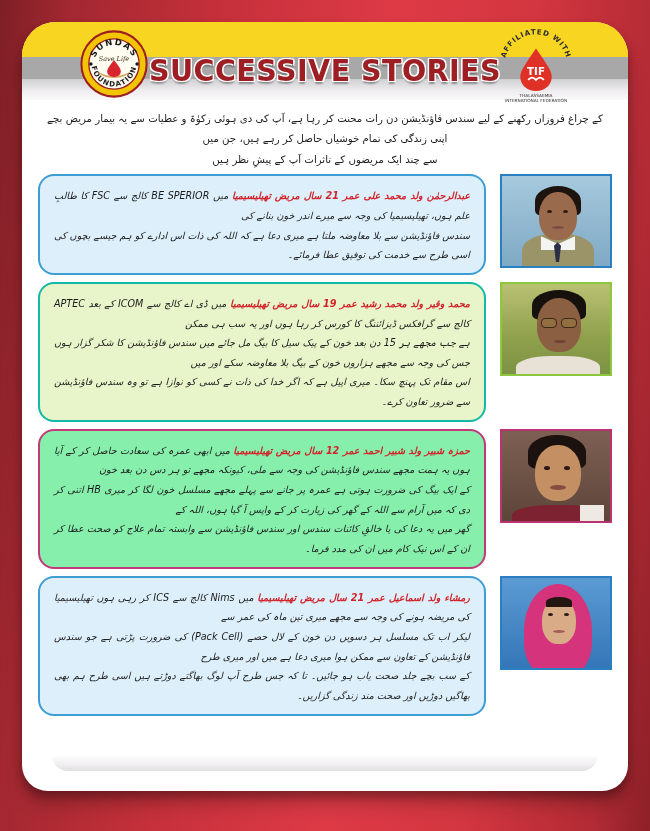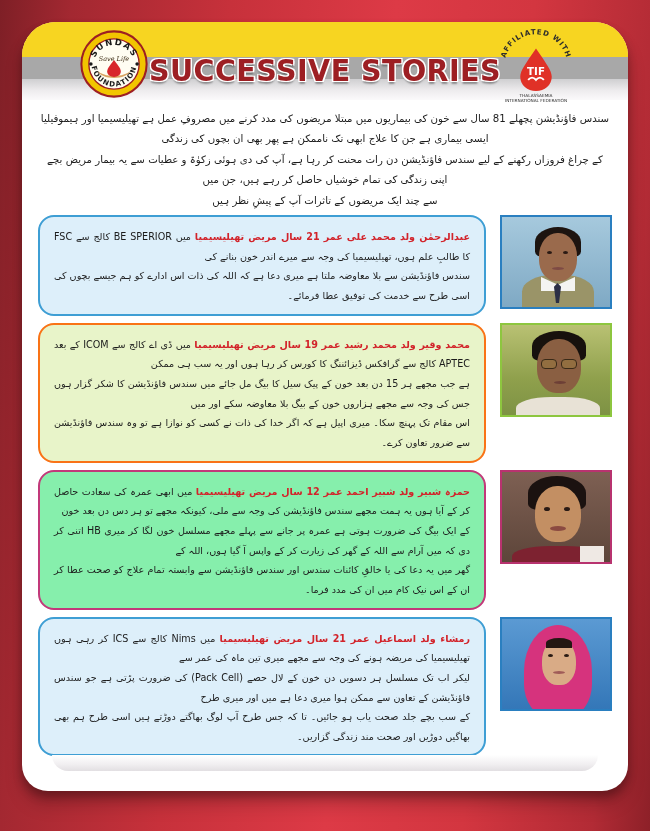--- a/index.html
+++ b/index.html
@@ -95,21 +95,21 @@
     text-align:justify;
     color:#1b1b1b;
   }
   .intro .urdu{
     font-size:10.2px;
     line-height:2.0;
     text-align:center;
   }
 
   
-  .stories{ padding:0 16px; }
+  .stories{ padding:0 16px;font-style:italic; }
   .story{
     position:relative;
     margin-bottom:7px;
     min-height:96px;
     padding-right:126px;
   }
   .bubble{
     border-radius:16px;
     padding:10px 14px 8px 14px;
     min-height:88px;
@@ -127,21 +127,21 @@
     width:112px; height:94px;
     border-width:2px; border-style:solid;
     overflow:hidden;
   }
   .photo-inner{ position:absolute; inset:0; overflow:hidden; }
 
   
   .t-blue .bubble{ background:#ddeffa; border:2px solid #3e9ed4; }
   .t-blue .photo{ border-color:#2a7fc0; }
   
-  .t-green .bubble{ background:#e8f4c9; border:2px solid #f97316;justify-content:center; }
+  .t-green .bubble{ background:#e8f4c9; border:2px solid #14b8a6;justify-content:center; }
   .t-green .photo{ border-color:#8dc63f; }
   
   .t-pink .bubble{ background:#86efac; border:2px solid #c2397a; }
   .t-pink .photo{ border-color:#b8336f; }
 
   
   .ph-bg{ position:absolute; inset:0; }
   .ph-head{
     position:absolute; border-radius:48% 48% 44% 44%;
   }
@@ -197,21 +197,20 @@
         <path d="M50,26 C63,45 70,54 70,62 C70,73 61,80 50,80 C39,80 30,73 30,62 C30,54 37,45 50,26 Z" fill="#e03127"></path>
         <text x="50" y="60" font-family="DejaVu Sans, sans-serif" font-size="13" font-weight="bold" fill="#ffffff" text-anchor="middle">TIF</text>
         <path d="M40,66 q5,-6 10,0 q5,-6 10,0" stroke="#ffffff" stroke-width="2.4" fill="none"></path>
         <text x="50" y="88" font-family="DejaVu Sans, sans-serif" font-size="5.4" fill="#2c2c2c" text-anchor="middle">THALASSAEMIA</text>
         <text x="50" y="94" font-family="DejaVu Sans, sans-serif" font-size="5.4" fill="#2c2c2c" text-anchor="middle">INTERNATIONAL FEDERATION</text>
       </svg>
     </div>
   </div>
 
   <div class="intro">
-    <div class="urdu">سندس فاؤنڈیشن پچھلے 18 سال سے خون کی بیماریوں میں مبتلا مریضوں کی مدد کرنے میں مصروفِ عمل ہے تھیلیسیمیا اور ہیموفیلیا ایسی بیماری ہے جن کا علاج ابھی تک ناممکن ہے پھر بھی ان بچوں کی زندگی</div>
     <div class="urdu">کے چراغ فروزاں رکھنے کے لیے سندس فاؤنڈیشن دن رات محنت کر رہا ہے، آپ کی دی ہوئی زکوٰۃ و عطیات سے یہ بیمار مریض بچے اپنی زندگی کی تمام خوشیاں حاصل کر رہے ہیں، جن میں</div>
     <div class="urdu">سے چند ایک مریضوں کے تاثرات آپ کے پیشِ نظر ہیں</div>
   </div>
 
   <div class="stories">
 
     <div class="story t-blue">
       <div class="bubble">
         <div class="urdu">
           <div><span class="nm">عبدالرحمٰن ولد محمد علی عمر 21 سال مریض تھیلیسیمیا</span>

